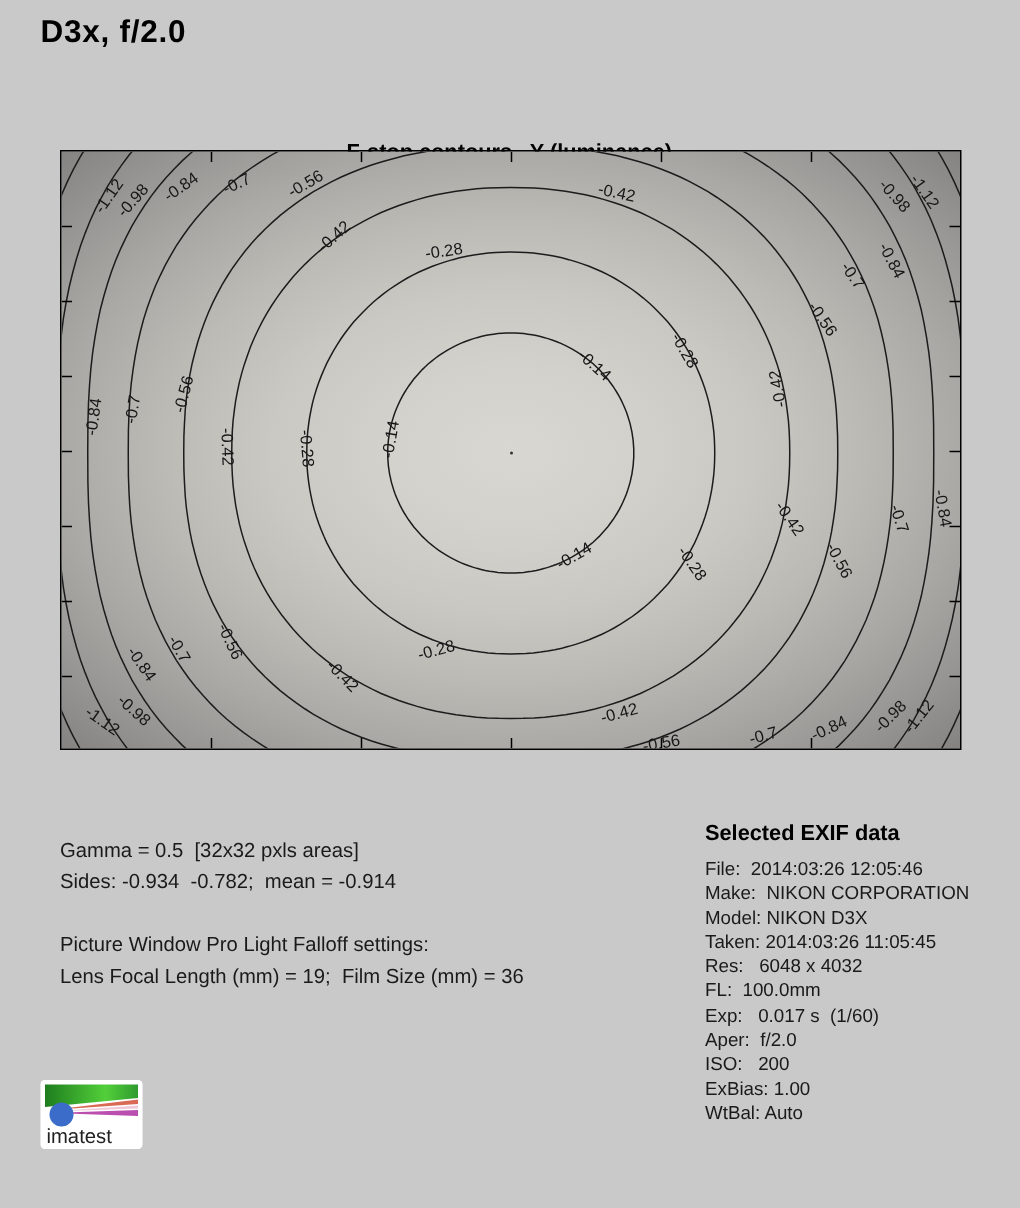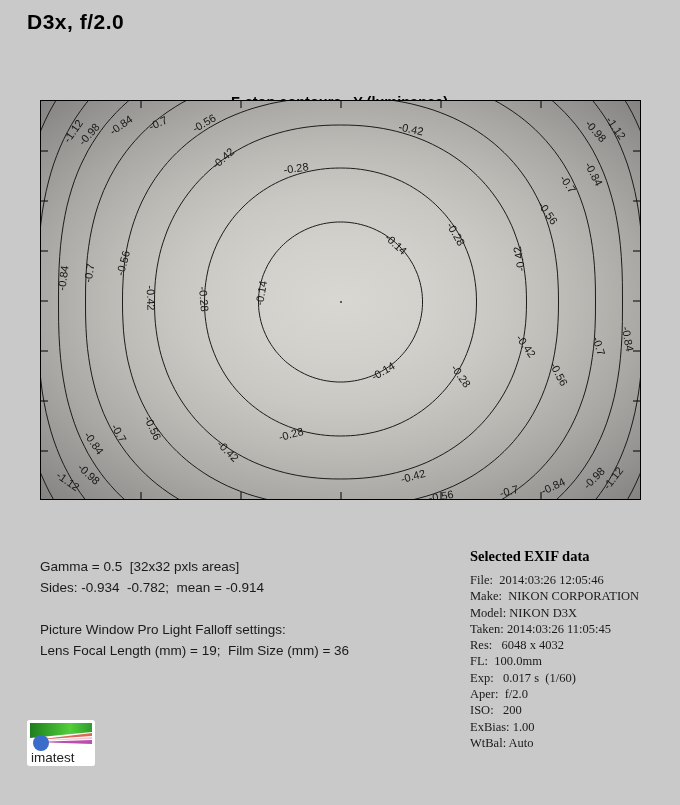--- a/index.html
+++ b/index.html
@@ -33,21 +33,21 @@
     transform-origin:center center;
   }
   .center-dot{
     position:absolute;width:2px;height:2px;background:#333;border-radius:50%;
   }
   .stats{
     position:absolute;left:40px;top:556px;
     font-size:13.5px;line-height:21px;color:#1a1a1a;white-space:pre;
   }
   .stats .blank{height:21px;}
-  .exif{position:absolute;left:470px;top:548px;color:#1a1a1a;font-family:Liberation Serif, serif;}
+  .exif{position:absolute;left:470px;top:548px;color:#1a1a1a;}
   .exif-h{font-size:14.5px;font-weight:bold;color:#000;}
   .exif-rows{margin-top:7px;font-size:12.5px;line-height:16.3px;white-space:pre;}
   .logo{
     position:absolute;left:27px;top:720px;width:68px;height:46px;
     background:#ffffff;border-radius:3px;overflow:hidden;
   }
   .logo svg{display:block;}
 </style>
 </head>
 <body>

